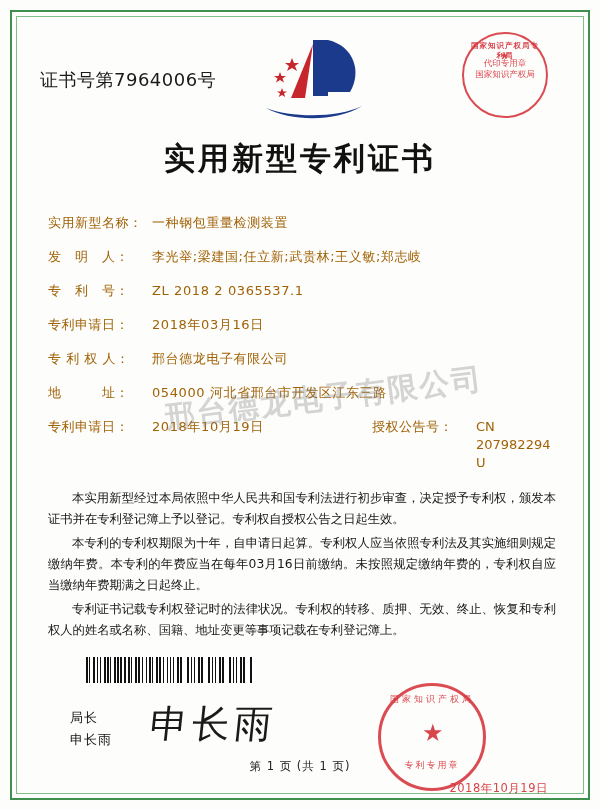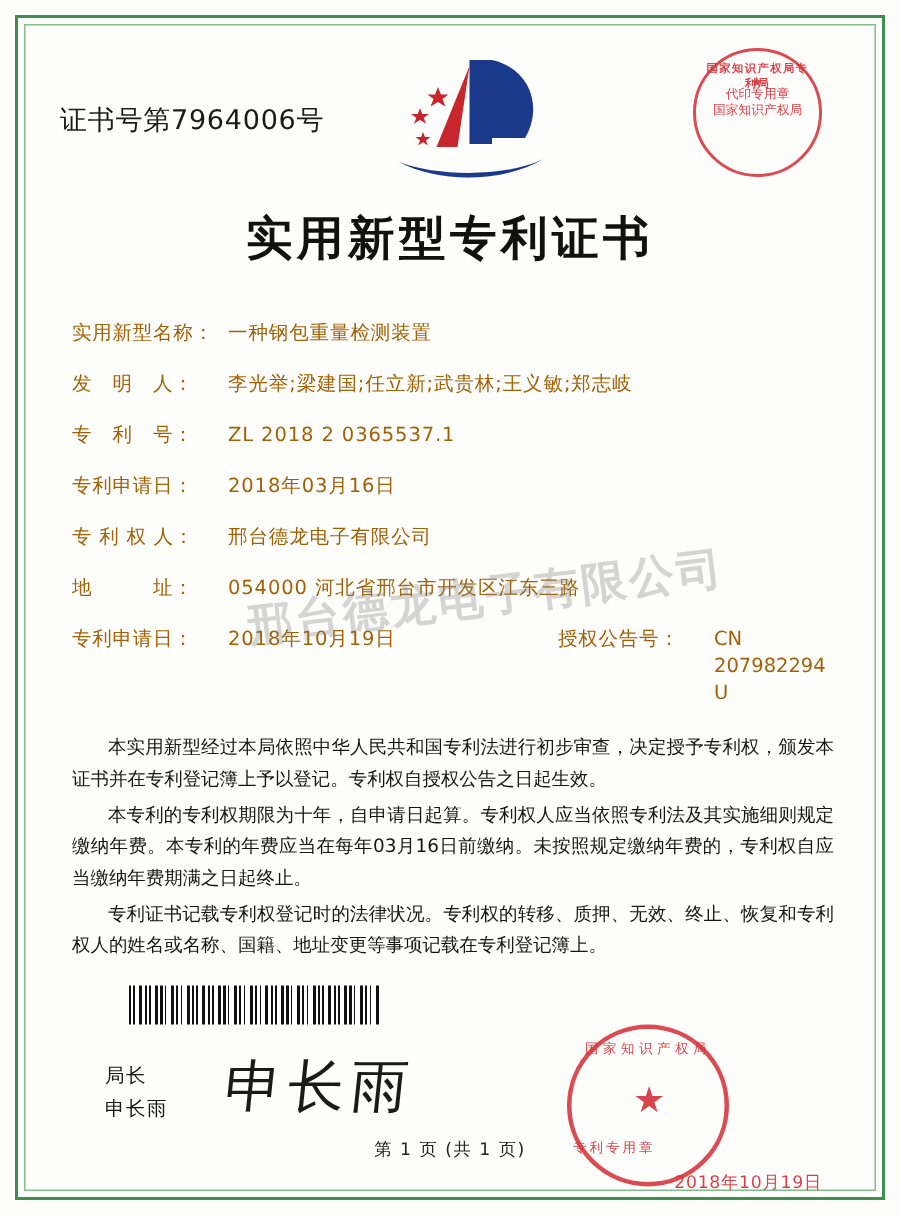--- a/index.html
+++ b/index.html
@@ -257,20 +257,21 @@
     text-align: center;
     color: #d5323a;
     font-size: 9px;
     letter-spacing: 3px;
     opacity: 0.9;
   }
   .stamp-bottom .btxt-bottom {
     position: absolute;
     left: 4px; top: 76px;
     width: 100px;
+    text-align: center;
     color: #d5323a;
     font-size: 9px;
     letter-spacing: 2px;
     opacity: 0.9;
   }
   .stamp-date {
     position: absolute;
     right: 22px;
     top: 92px;
     color: #d5323a;

